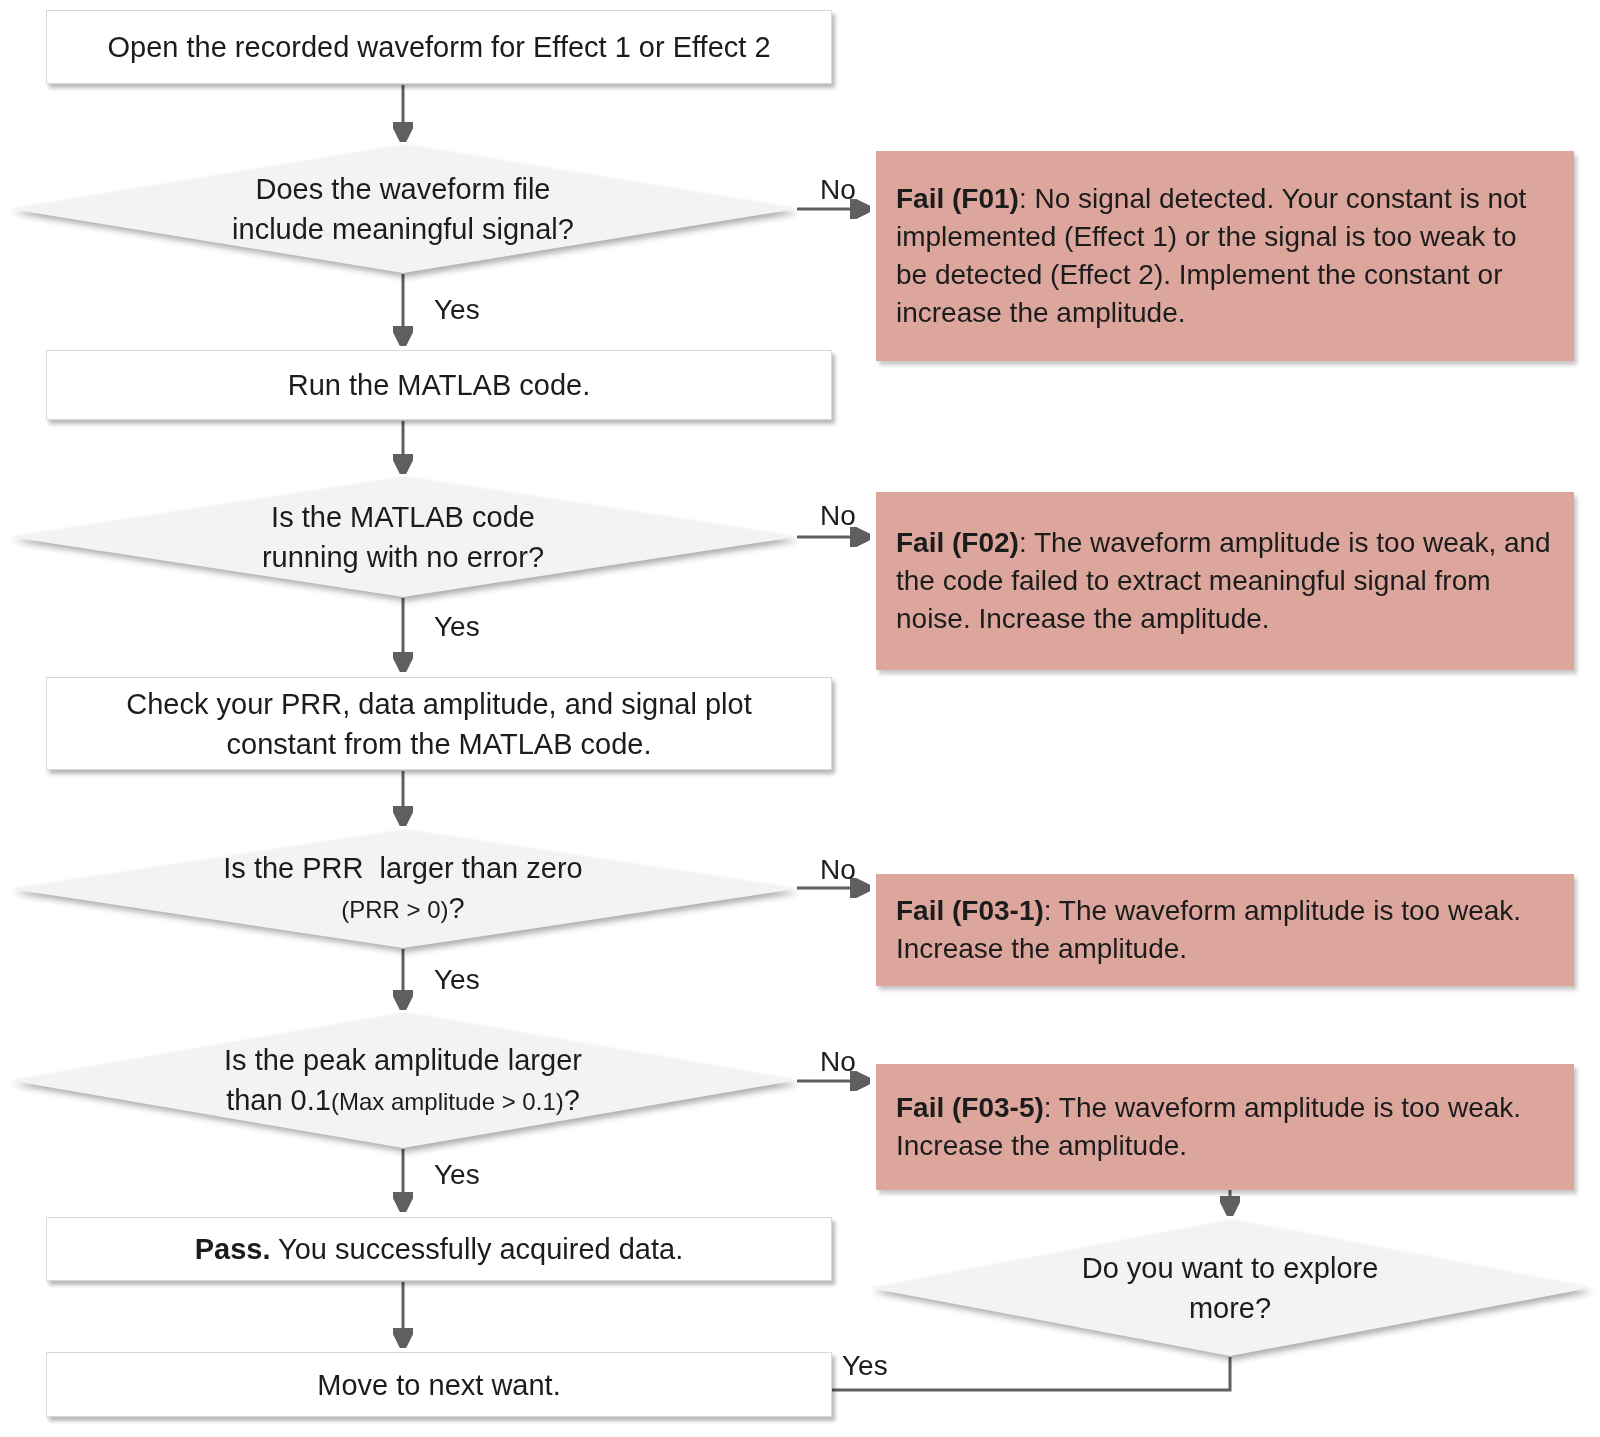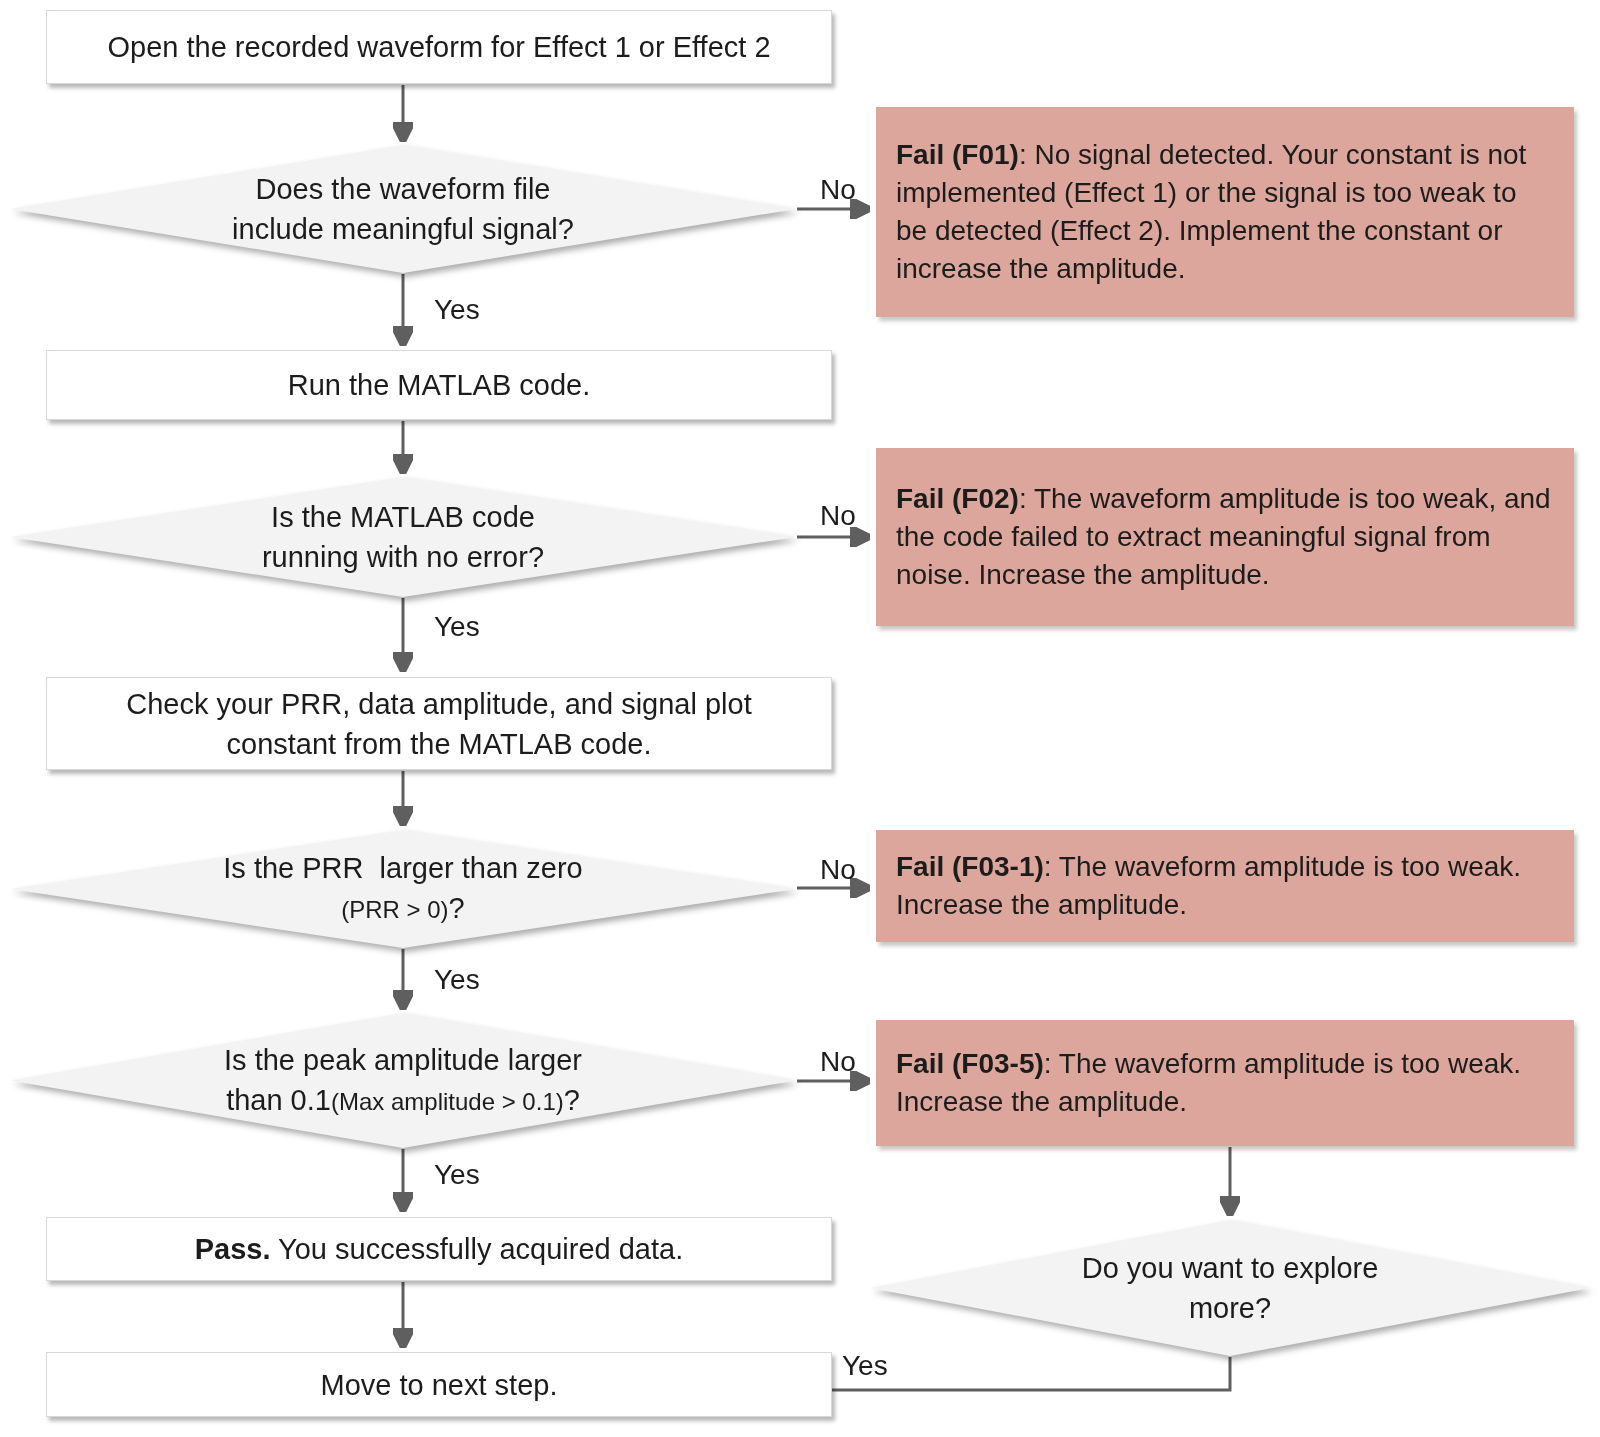--- a/index.html
+++ b/index.html
@@ -13,21 +13,21 @@
   .process{
     position:absolute;background:#ffffff;border:1px solid #d8d8d8;
     box-shadow:3px 4px 4px rgba(0,0,0,.28);
     display:flex;flex-direction:column;align-items:center;justify-content:center;
     text-align:center;font-size:29px;line-height:40px;box-sizing:border-box;margin-left:36px;
   }
   .fail{
     position:absolute;background:var(--fail-bg,#dca69d);
     box-shadow:3px 4px 4px rgba(0,0,0,.22);
     display:flex;flex-direction:column;justify-content:center;
-    padding:0 20px;font-size:28px;line-height:38px;box-sizing:border-box;text-align:left;
+    padding:0 20px;font-size:28px;line-height:38px;box-sizing:border-box;text-align:left;margin-top:44px;
   }
   .diamond{position:absolute;}
   .diamond svg{position:absolute;left:0;top:0;width:100%;height:100%;overflow:visible;}
   .diamond polygon{fill:var(--decision,#f3f3f3);filter:drop-shadow(3px 4px 3px rgba(0,0,0,.33));}
   .dtext{
     position:absolute;left:0;top:0;right:0;bottom:0;
     display:flex;flex-direction:column;align-items:center;justify-content:center;
     text-align:center;font-size:29px;line-height:40px;
   }
   .dline{display:block;white-space:pre-wrap;}
@@ -114,21 +114,21 @@
       <span class="dline">Is the peak amplitude larger</span>
       <span class="inlineline"><span>than 0.1</span><span class="small">(Max amplitude &gt; 0.1)</span><span>?</span></span>
     </div>
   </div>
 
   <div class="process" style="left:10px;top:1217px;width:786px;height:64px">
     <span><span class="b">Pass.</span><span> You successfully acquired data.</span></span>
   </div>
 
   <div class="process" style="left:10px;top:1352px;width:786px;height:65px">
-    <span>Move to next step.</span>
+    <span>Move to next want.</span>
   </div>
 
   <div class="fail" style="left:876px;top:107px;width:698px;height:210px">
     <div><span class="b">Fail (F01)</span><span>: No signal detected. Your constant is not implemented (Effect 1) or the signal is too weak to be detected (Effect 2). Implement the constant or increase the amplitude.</span></div>
   </div>
 
   <div class="fail" style="left:876px;top:448px;width:698px;height:178px">
     <div><span class="b">Fail (F02)</span><span>: The waveform amplitude is too weak, and the code failed to extract meaningful signal from noise. Increase the amplitude.</span></div>
   </div>
 

